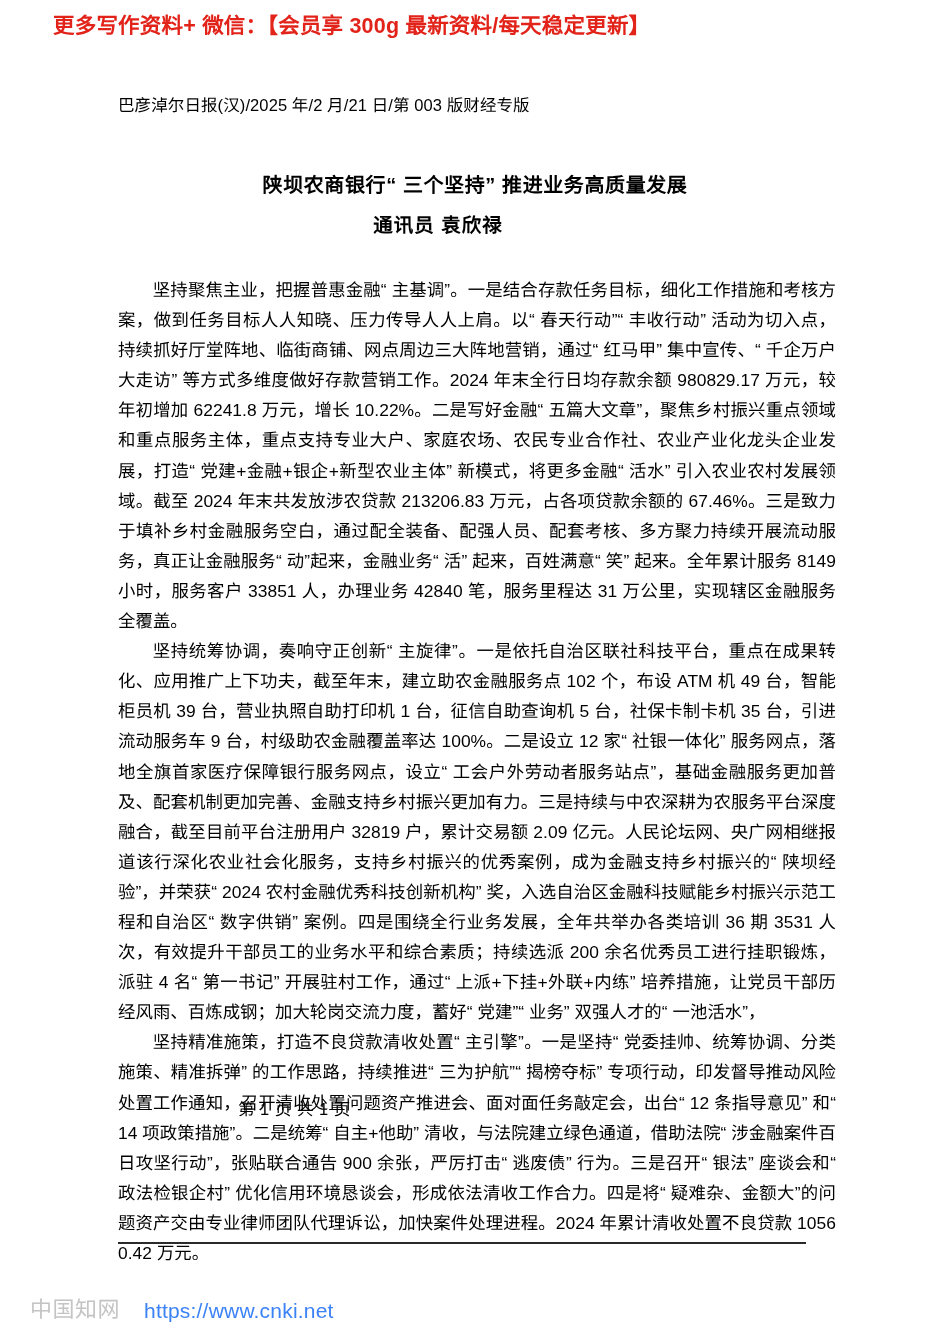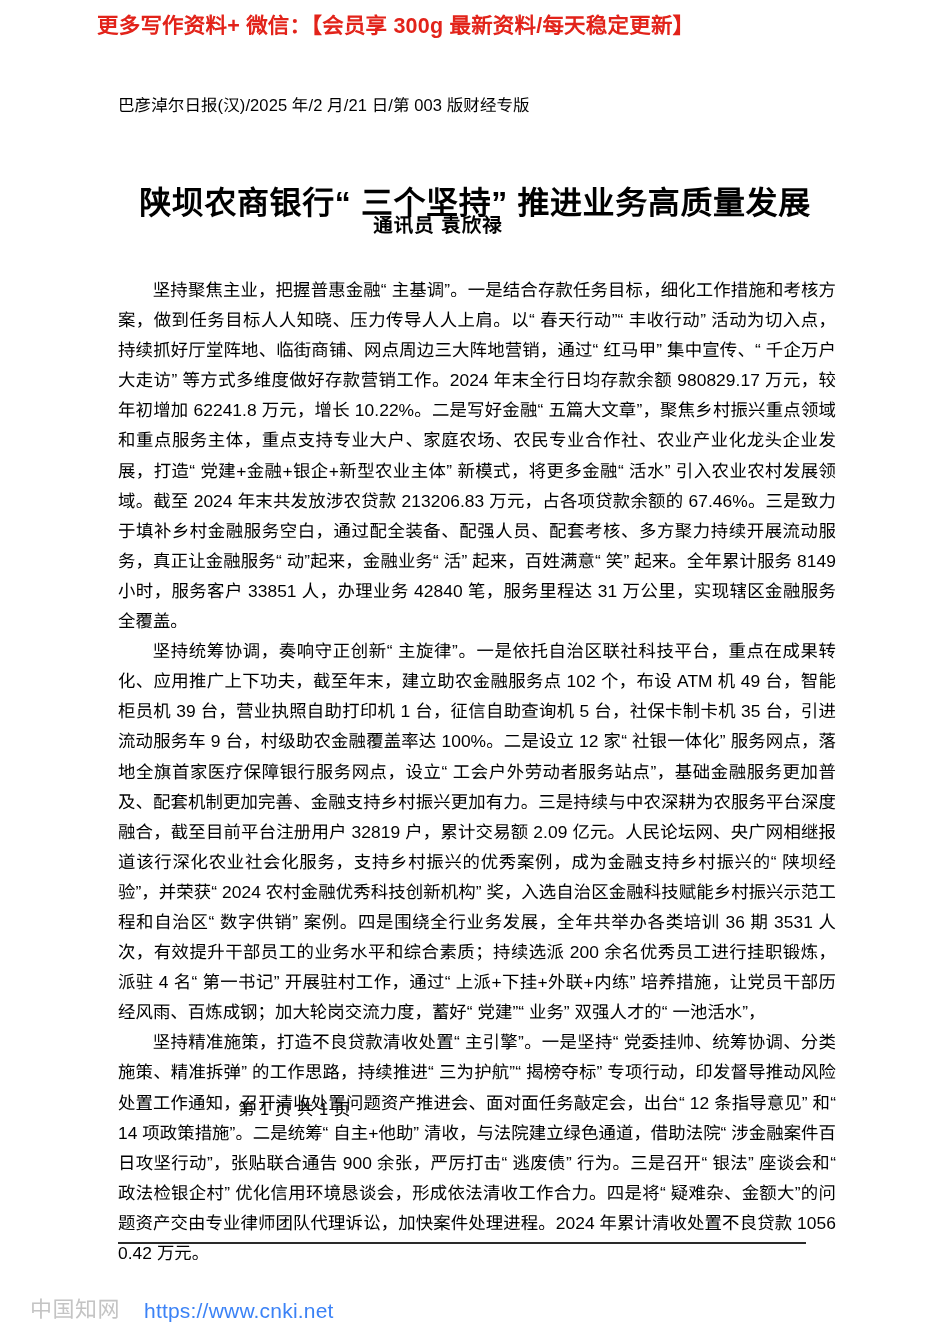--- a/index.html
+++ b/index.html
@@ -30,21 +30,20 @@
     position: absolute;
     left: 53px;
     top: 13px;
     width: 840px;
     font-size: 21.5px;
     font-weight: bold;
     color: #e2231a;
     letter-spacing: 0.2px;
     white-space: nowrap;
     line-height: 1.25;
-    margin-left: 44px;
   }
 
   
   .source-line {
     position: absolute;
     left: 118px;
     top: 93px;
     width: 420px;
     font-size: 16.5px;
     line-height: 1.55;
@@ -52,21 +51,21 @@
     letter-spacing: 0.1px;
   }
 
   
   .headline {
     position: absolute;
     left: 0;
     top: 156px;
     width: 950px;
     text-align: center;
-    font-size: 32px;
+    font-size: 20px;
     font-weight: bold;
     letter-spacing: 0.6px;
     color: #000;
   }
 
   .byline {
     position: absolute;
     left: 0;
     top: 209px;
     width: 876px;

